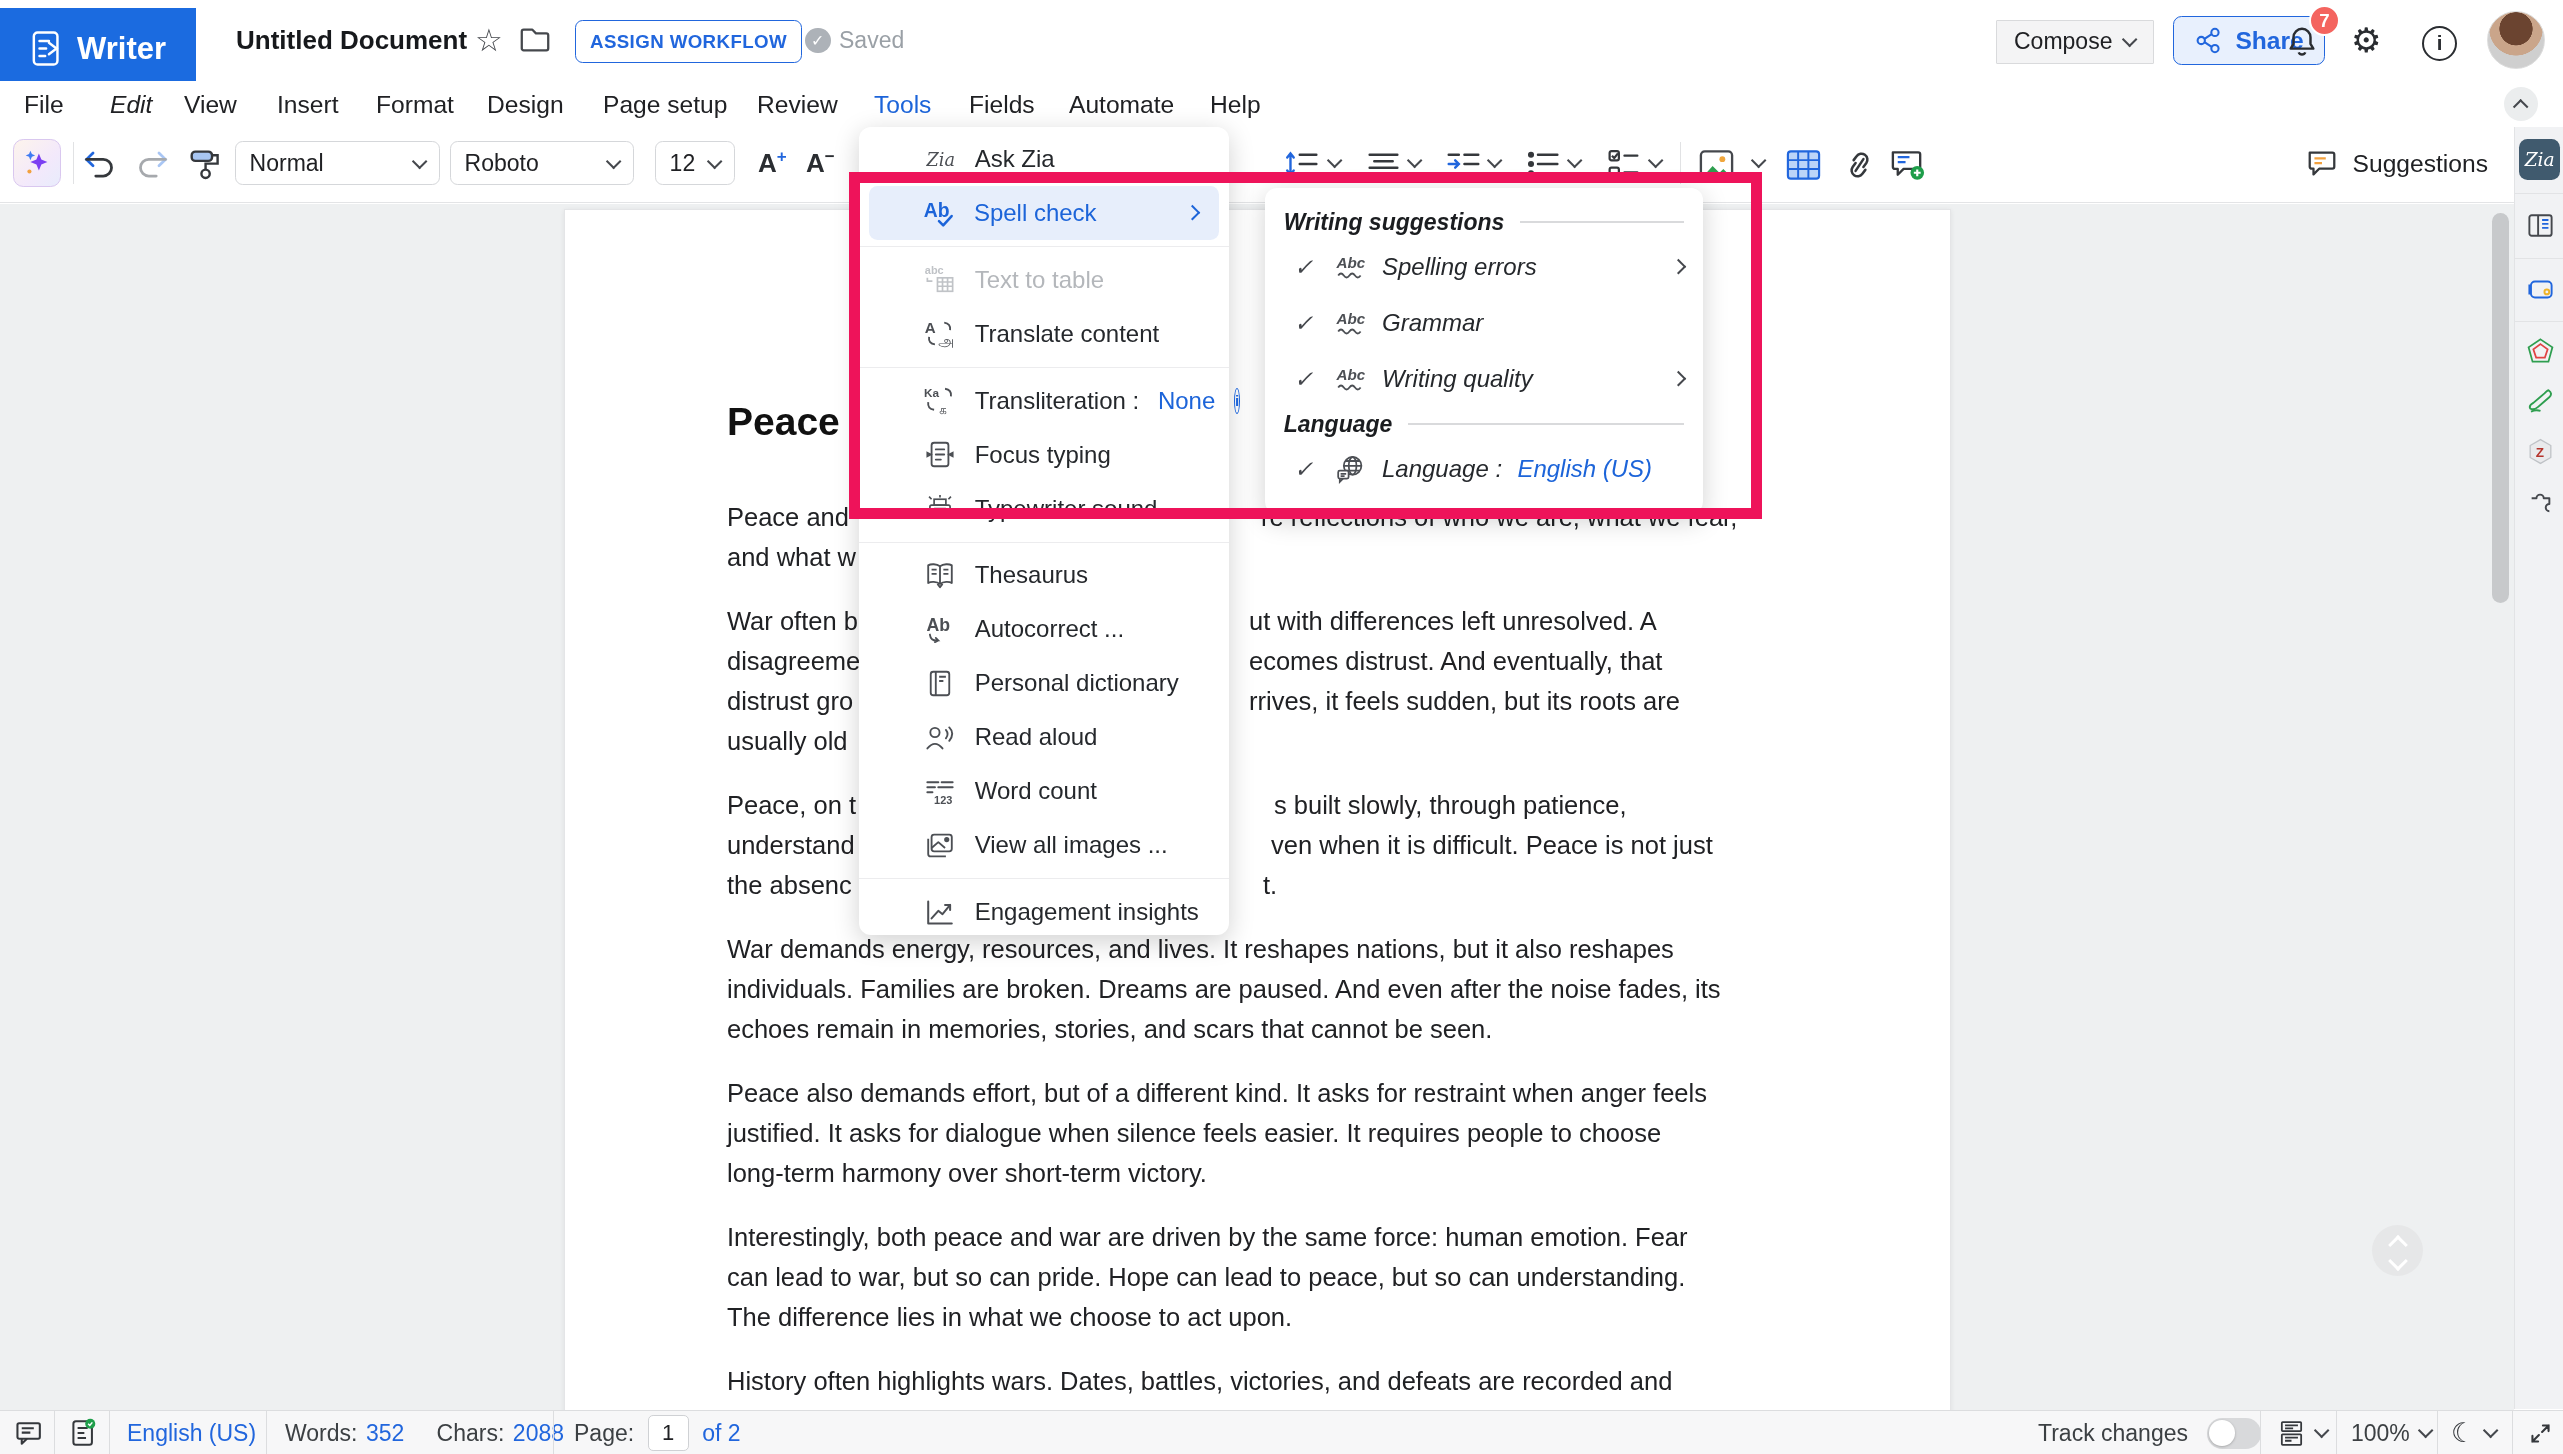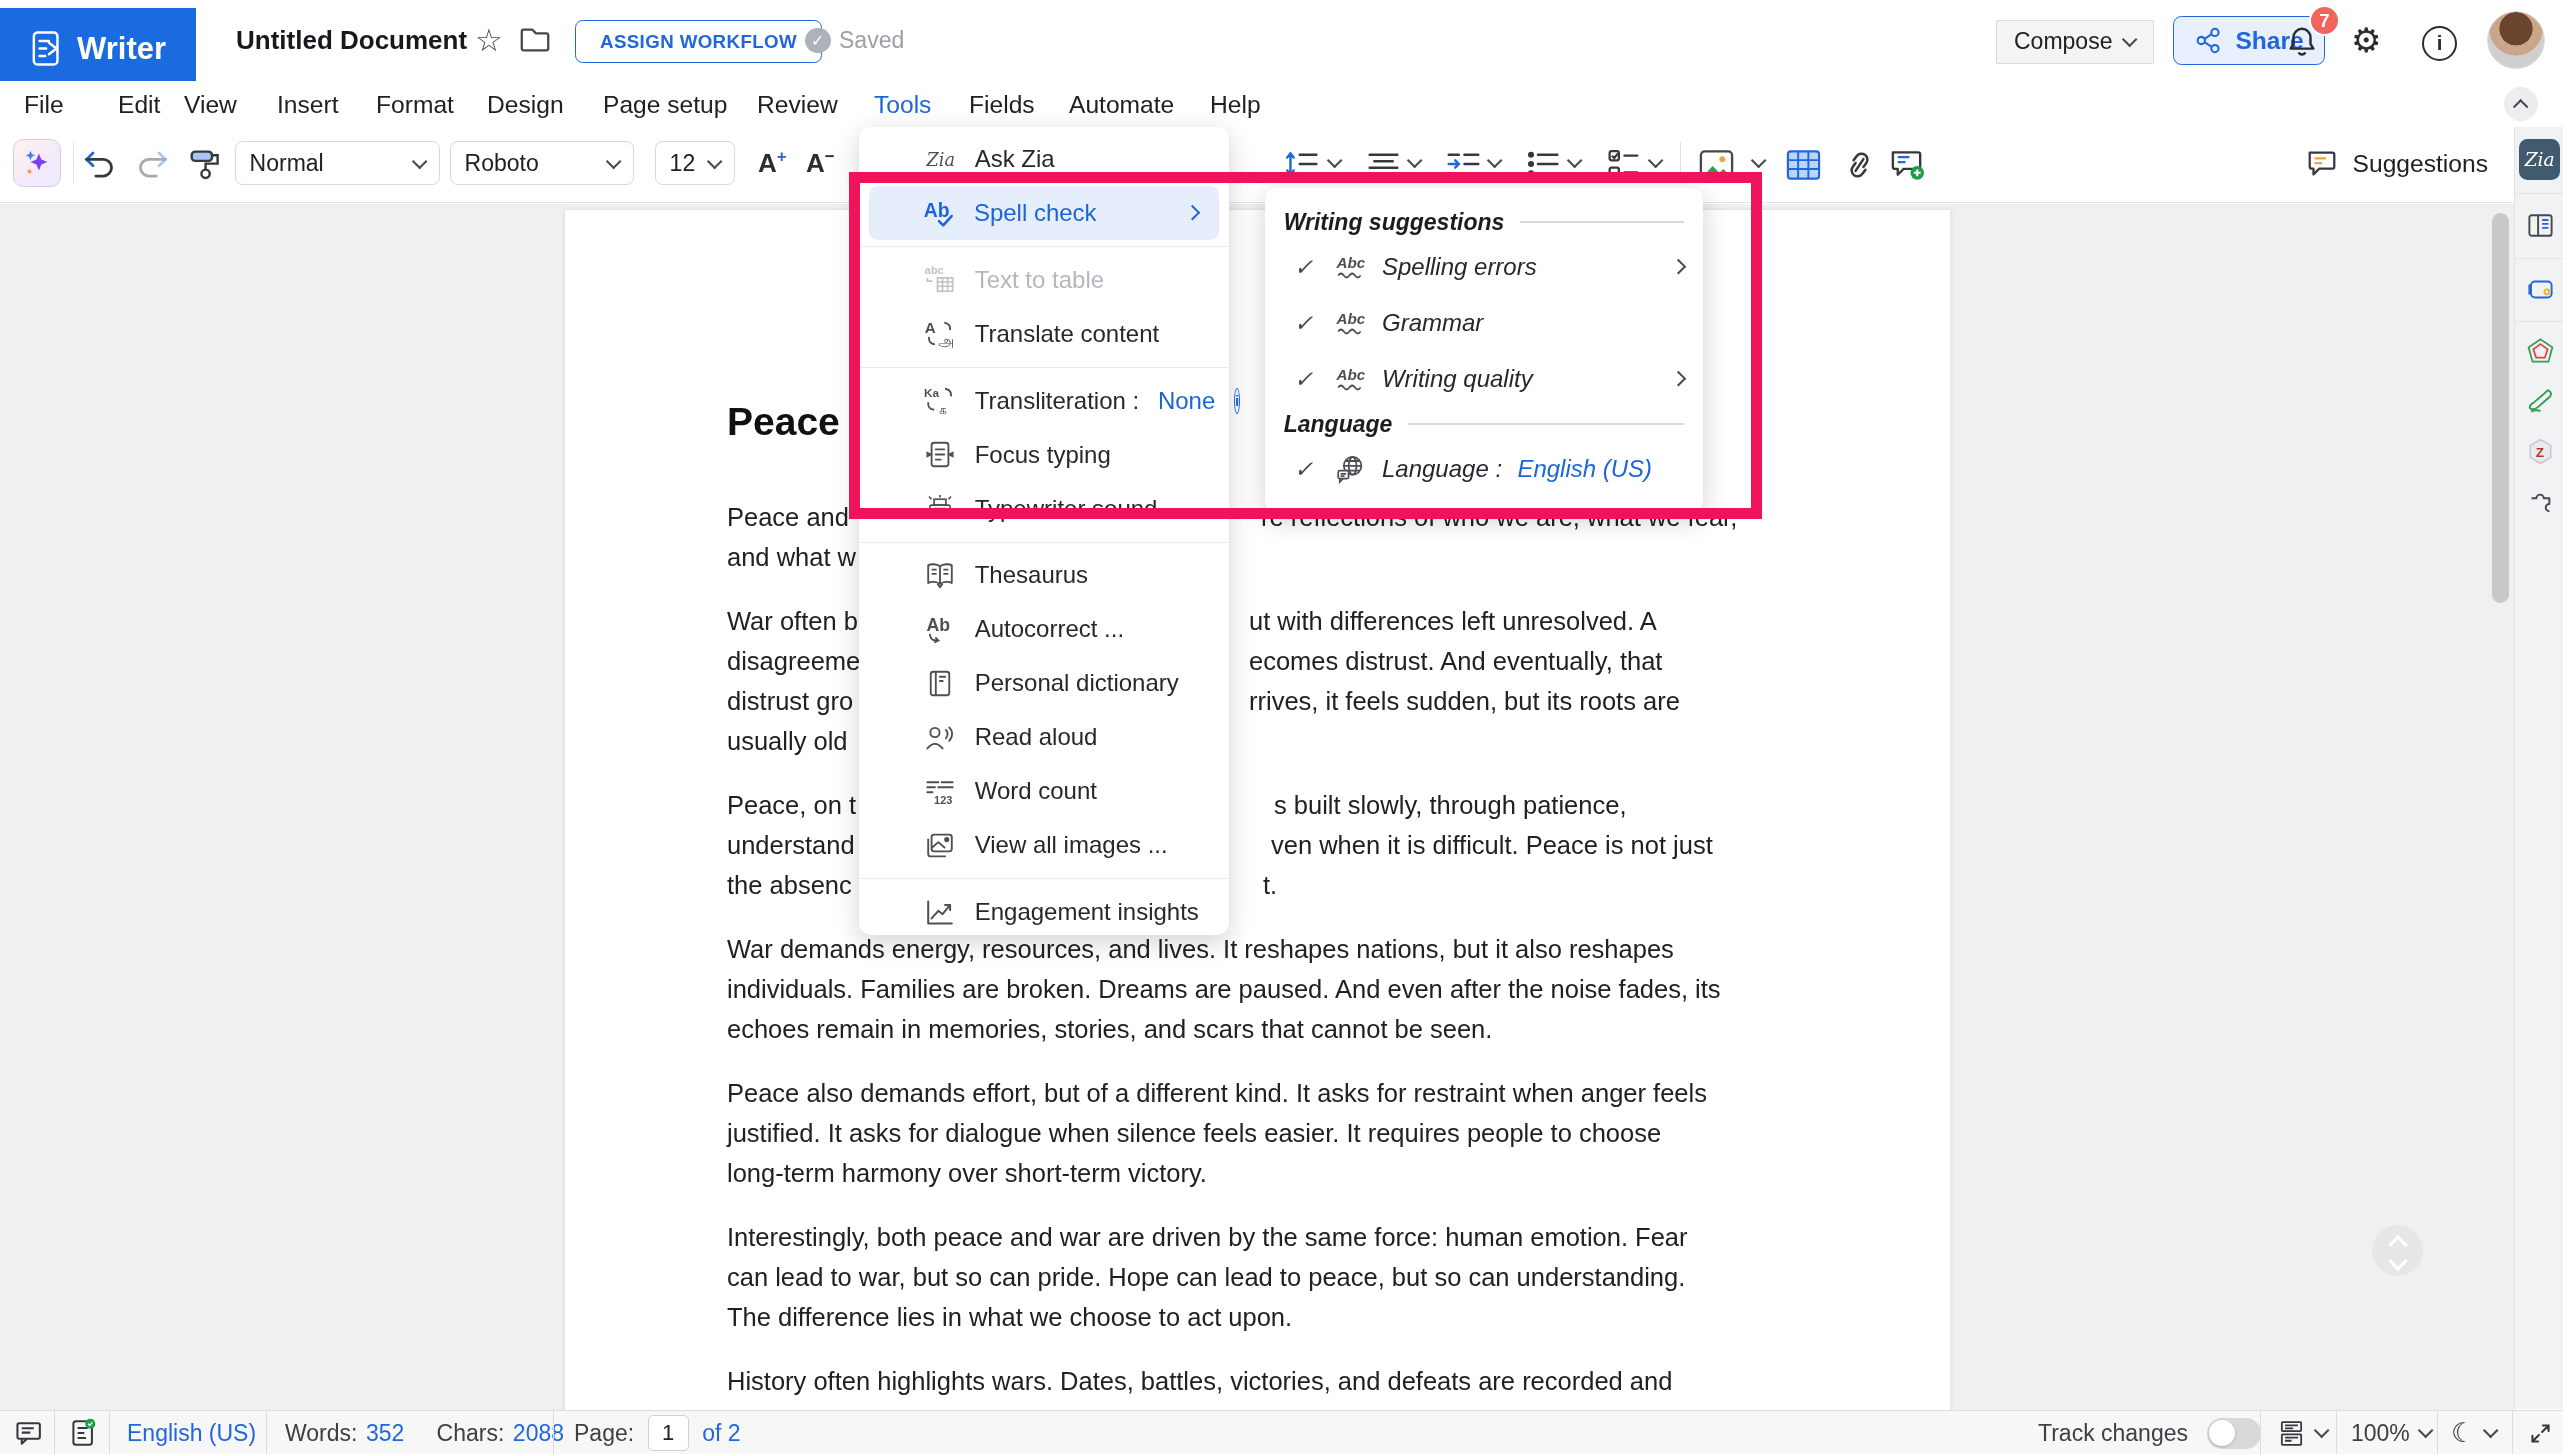--- a/index.html
+++ b/index.html
@@ -10,21 +10,21 @@
 
   
   .topbar{position:absolute;left:0;top:0;width:2563px;height:81px;background:#fff;border-bottom:0.8px solid #e7e8ea;}
   .logo{position:absolute;left:0;top:0;width:196px;height:81px;background:#1b6be0;color:#fff;
         display:flex;align-items:center;gap:12px;padding-left:31px;box-sizing:border-box;margin-top:8px;}
   .logo .t{font-size:31px;font-weight:600;}
   .doc-title{position:absolute;left:236px;top:0;height:81px;display:flex;align-items:center;
              font-size:26px;font-weight:700;color:#17191c;}
   .star{position:absolute;left:475px;top:0;height:81px;display:flex;align-items:center;font-size:31px;color:#45484d;}
   .folder{position:absolute;left:518px;top:22px;}
-  .wf-btn{position:absolute;left:575px;top:20.4px;height:41px;padding:0 24px;border:1.7px solid #2166dd;border-radius:7.6px;
+  .wf-btn{position:absolute;left:575px;top:20.4px;height:41px;padding:0 14px;border:1.7px solid #2166dd;border-radius:7.6px;
           background:#fff;color:#2166dd;font-size:18.7px;font-weight:700;letter-spacing:0.4px;display:flex;align-items:center;}
   .saved{position:absolute;left:805px;top:0;height:81px;display:flex;align-items:center;gap:8.5px;color:#9aa0a6;font-size:23px;}
   .saved .cb{width:25.5px;height:25.5px;border-radius:50%;background:#adb2b8;color:#fff;font-size:16px;display:flex;align-items:center;justify-content:center;}
   .compose{position:absolute;left:1996px;top:19.5px;height:42px;padding:0 17px;background:#f4f4f5;border:0.8px solid #d9dadc;
            border-radius:1px;display:flex;align-items:center;gap:12px;font-size:23px;color:#202124;}
   .share{position:absolute;left:2173px;top:16px;height:49px;padding:0 20.4px;background:#e8f0fd;border:1.7px solid #2166dd;
          border-radius:8.5px;display:flex;align-items:center;gap:12px;font-size:24.6px;color:#2166dd;font-weight:600;box-sizing:border-box;}
   .bell{position:absolute;left:2285px;top:24px;}
   .badge{position:absolute;left:2309px;top:5.1px;width:31px;height:31px;border-radius:50%;background:#f4645f;color:#fff;
          font-size:18.7px;font-weight:700;display:flex;align-items:center;justify-content:center;border:2.5px solid #fff;box-sizing:border-box;}
@@ -170,21 +170,21 @@
     </div>
     <div class="badge">7</div>
     <div class="gear">⚙</div>
     <div class="info">i</div>
     <div class="avatar"></div>
   </header>
 
   <div class="menu-pill"></div>
   <nav class="menubar" id="menubar">
       <div class="menu-item" style="left: 24px;">File</div>
-      <div class="menu-item" style="left: 118px;">Edit</div>
+      <div class="menu-item" style="left: 110px; font-style: italic;">Edit</div>
       <div class="menu-item" style="left: 184px;">View</div>
       <div class="menu-item" style="left: 277px;">Insert</div>
       <div class="menu-item" style="left: 376px;">Format</div>
       <div class="menu-item" style="left: 487px;">Design</div>
       <div class="menu-item" style="left: 603px;">Page setup</div>
       <div class="menu-item" style="left: 757px;">Review</div>
       <div class="menu-item active" style="left: 874px;">Tools</div>
       <div class="menu-item" style="left: 969px;">Fields</div>
       <div class="menu-item" style="left: 1069px;">Automate</div>
       <div class="menu-item" style="left: 1210px;">Help</div>

